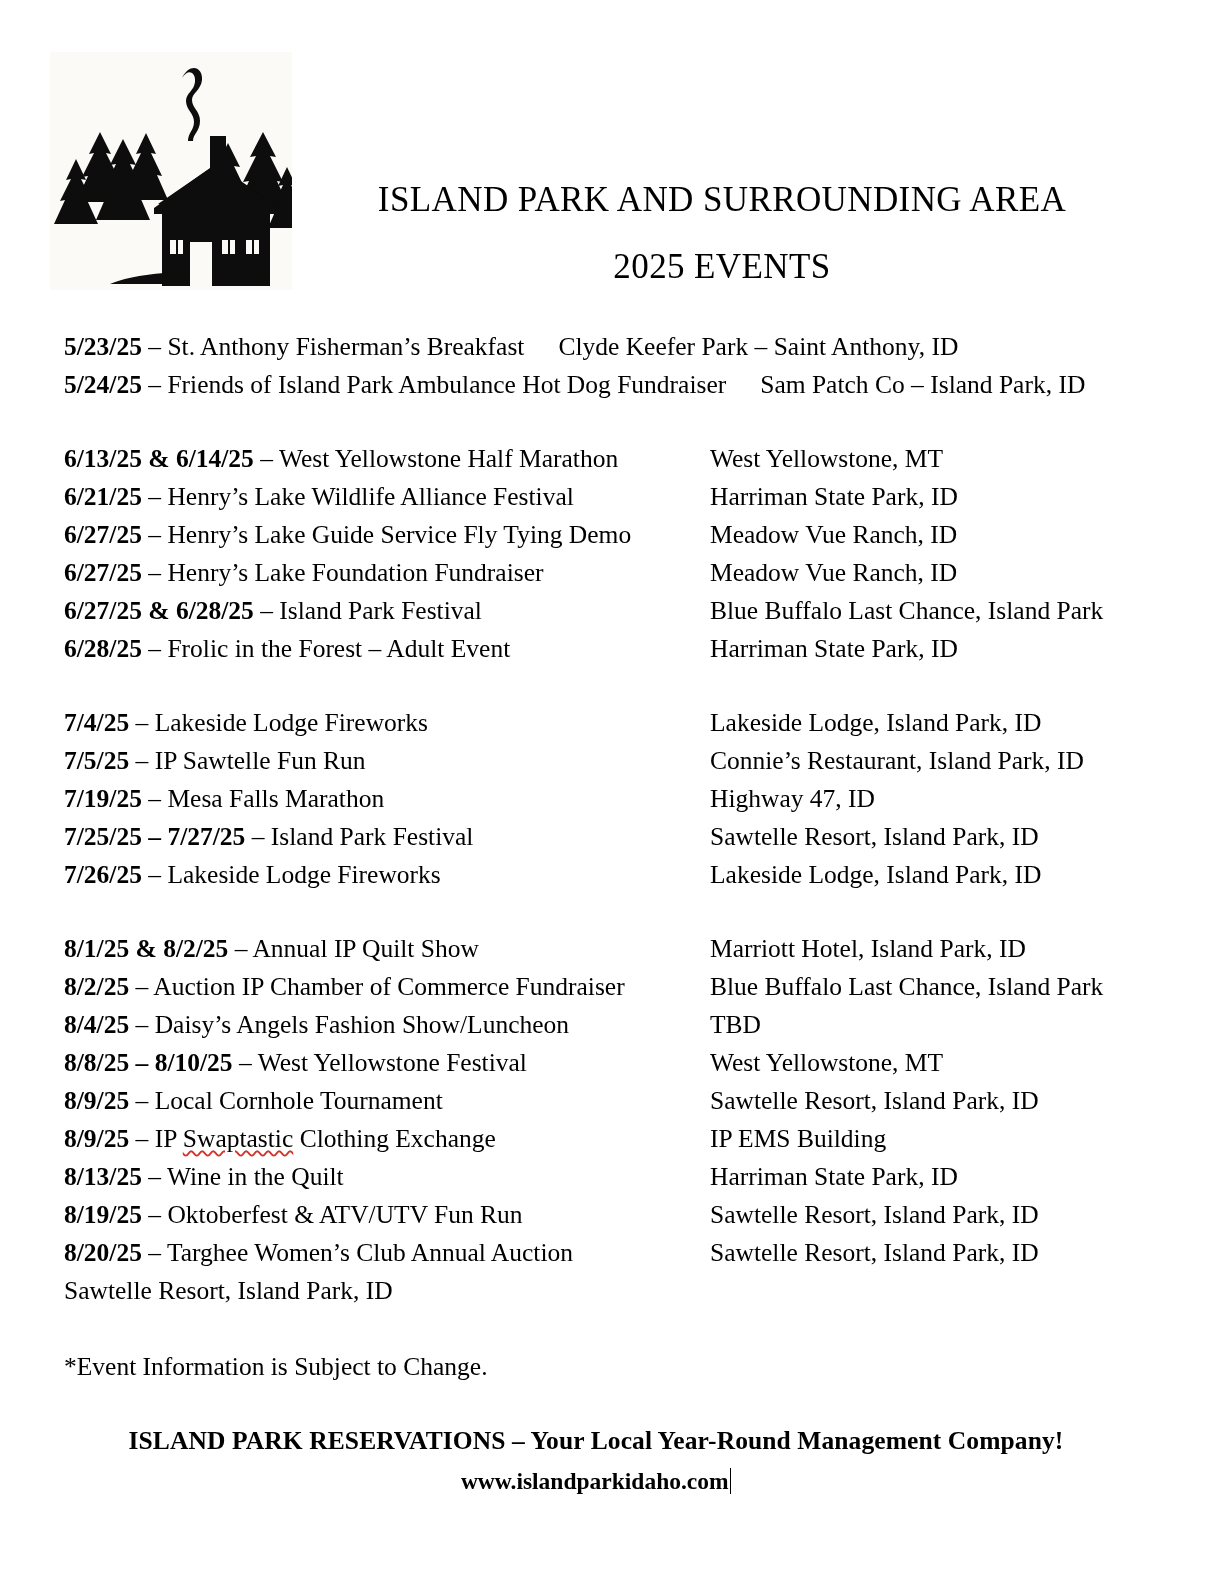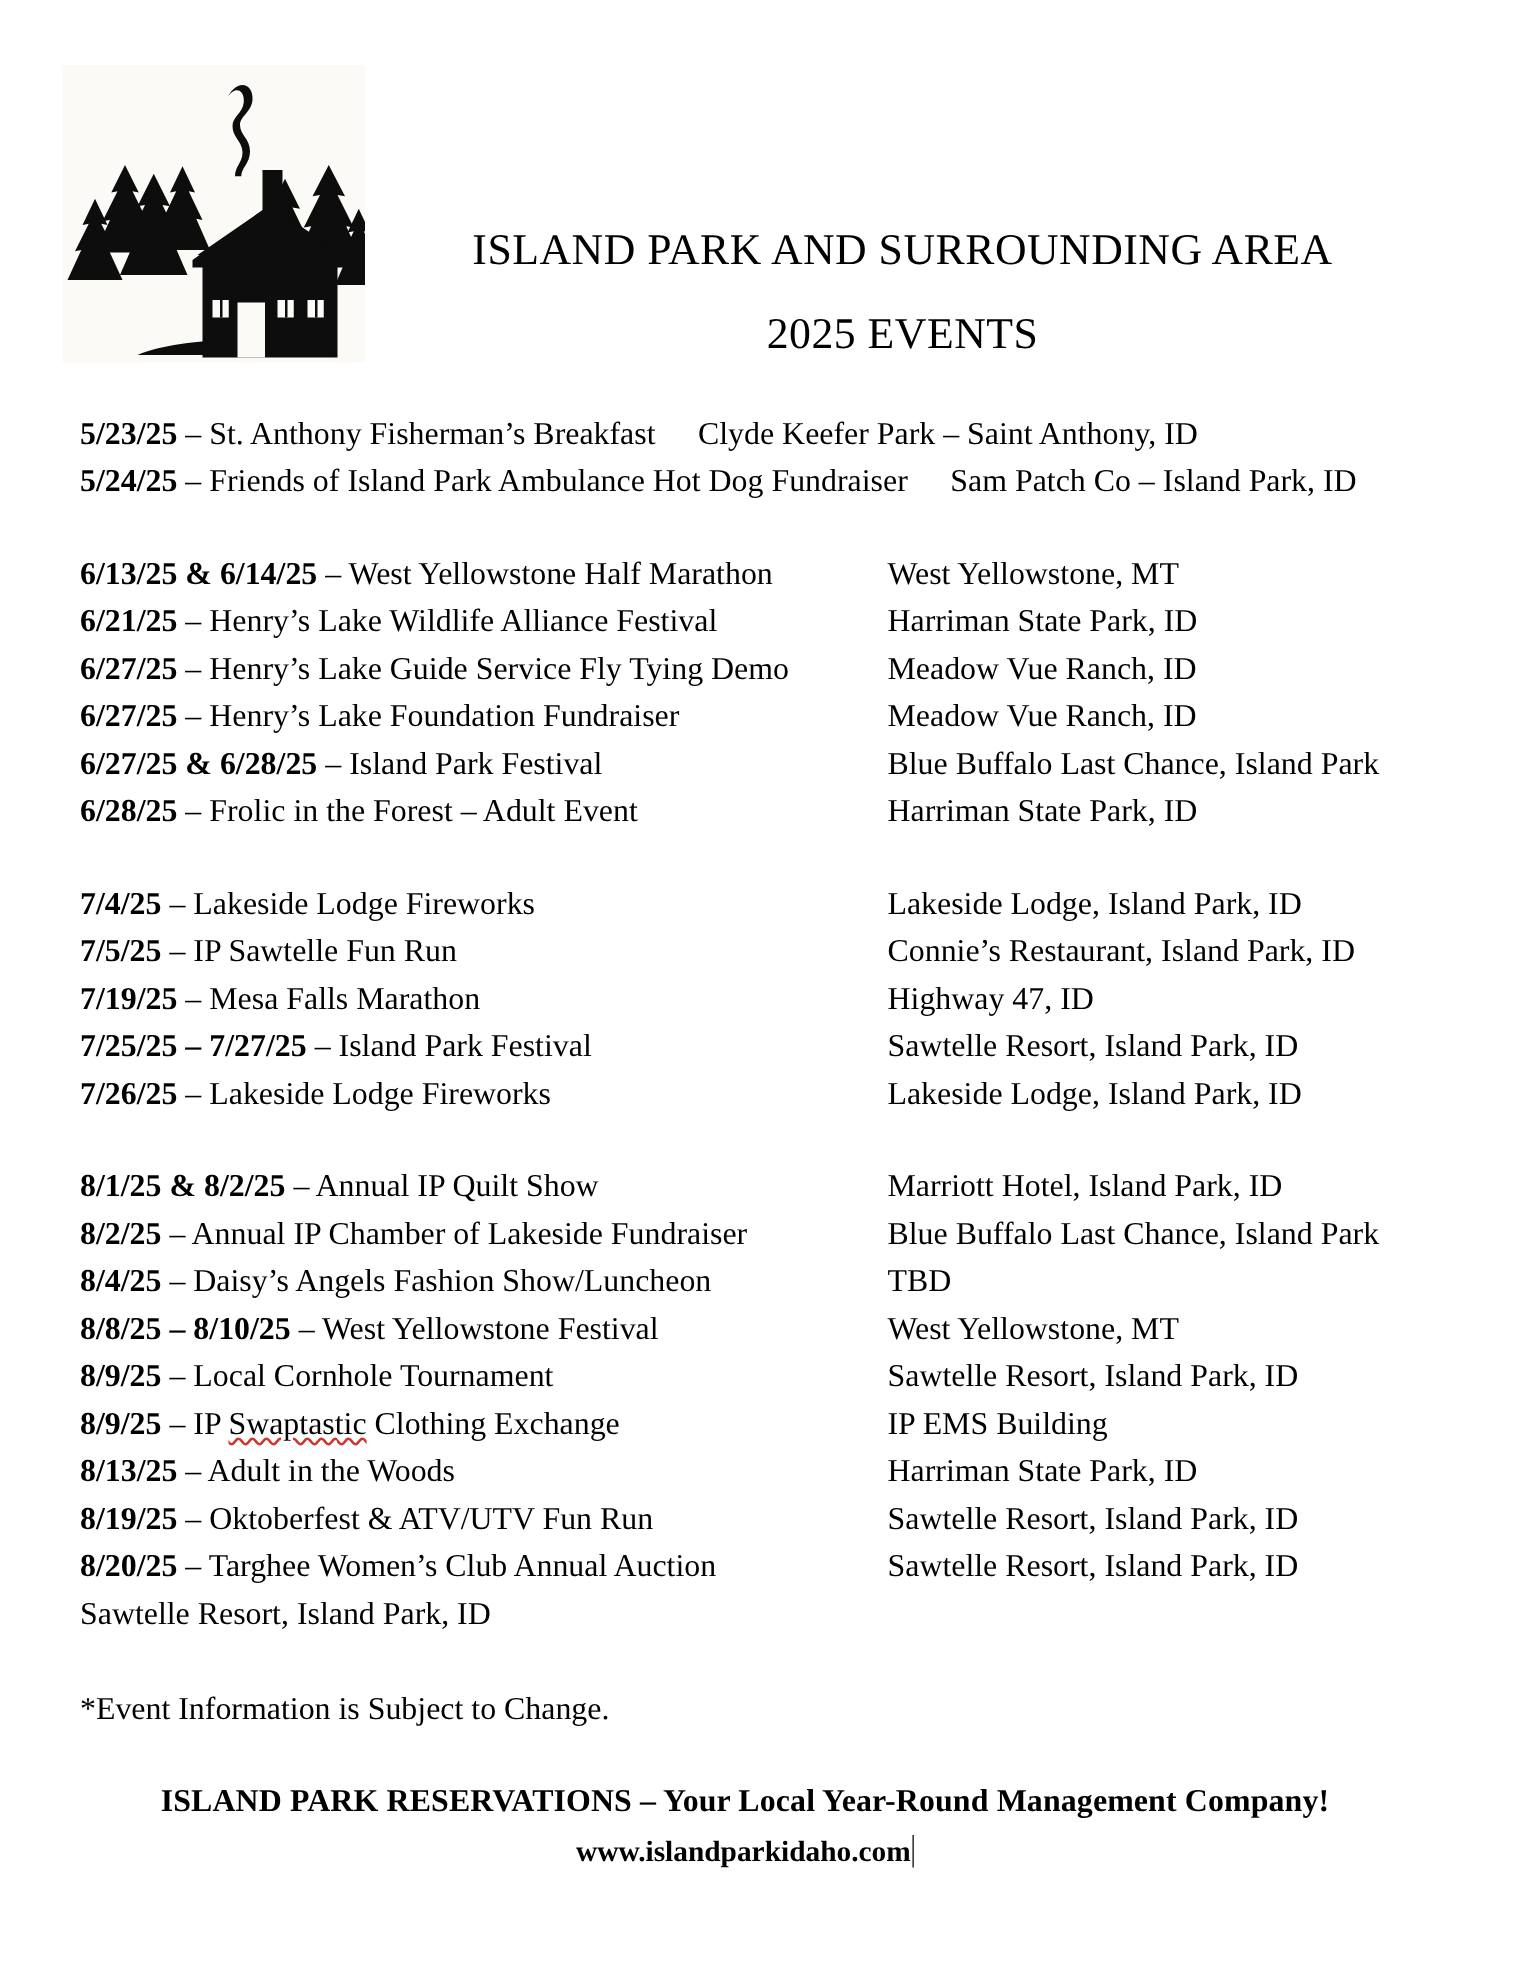--- a/index.html
+++ b/index.html
@@ -242,41 +242,41 @@
           <span class="event-main"><span class="ev-date">7/26/25</span><span class="ev-name"> – Lakeside Lodge Fireworks</span></span>
           <span class="ev-loc">Lakeside Lodge, Island Park, ID</span>
         </div>
       </div>
       <div class="group aligned">
         <div class="event-row">
           <span class="event-main"><span class="ev-date">8/1/25 &amp; 8/2/25</span><span class="ev-name"> – Annual IP Quilt Show</span></span>
           <span class="ev-loc">Marriott Hotel, Island Park, ID</span>
         </div>
         <div class="event-row">
-          <span class="event-main"><span class="ev-date">8/2/25</span><span class="ev-name"> – Annual IP Chamber of Lakeside Fundraiser</span></span>
+          <span class="event-main"><span class="ev-date">8/2/25</span><span class="ev-name"> – Auction IP Chamber of Commerce Fundraiser</span></span>
           <span class="ev-loc">Blue Buffalo Last Chance, Island Park</span>
         </div>
         <div class="event-row">
           <span class="event-main"><span class="ev-date">8/4/25</span><span class="ev-name"> – Daisy’s Angels Fashion Show/Luncheon</span></span>
           <span class="ev-loc">TBD</span>
         </div>
         <div class="event-row">
           <span class="event-main"><span class="ev-date">8/8/25 – 8/10/25</span><span class="ev-name"> – West Yellowstone Festival</span></span>
           <span class="ev-loc">West Yellowstone, MT</span>
         </div>
         <div class="event-row">
           <span class="event-main"><span class="ev-date">8/9/25</span><span class="ev-name"> – Local Cornhole Tournament</span></span>
           <span class="ev-loc">Sawtelle Resort, Island Park, ID</span>
         </div>
         <div class="event-row">
           <span class="event-main"><span class="ev-date">8/9/25</span><span class="ev-name"> – IP <span class="squiggle">Swaptastic</span> Clothing Exchange</span></span>
           <span class="ev-loc">IP EMS Building</span>
         </div>
         <div class="event-row">
-          <span class="event-main"><span class="ev-date">8/13/25</span><span class="ev-name"> – Adult in the Woods</span></span>
+          <span class="event-main"><span class="ev-date">8/13/25</span><span class="ev-name"> – Wine in the Quilt</span></span>
           <span class="ev-loc">Harriman State Park, ID</span>
         </div>
         <div class="event-row">
           <span class="event-main"><span class="ev-date">8/19/25</span><span class="ev-name"> – Oktoberfest &amp; ATV/UTV Fun Run</span></span>
           <span class="ev-loc">Sawtelle Resort, Island Park, ID</span>
         </div>
         <div class="event-row">
           <span class="event-main"><span class="ev-date">8/20/25</span><span class="ev-name"> – Targhee Women’s Club Annual Auction</span></span>
           <span class="ev-loc">Sawtelle Resort, Island Park, ID</span>
         </div>

